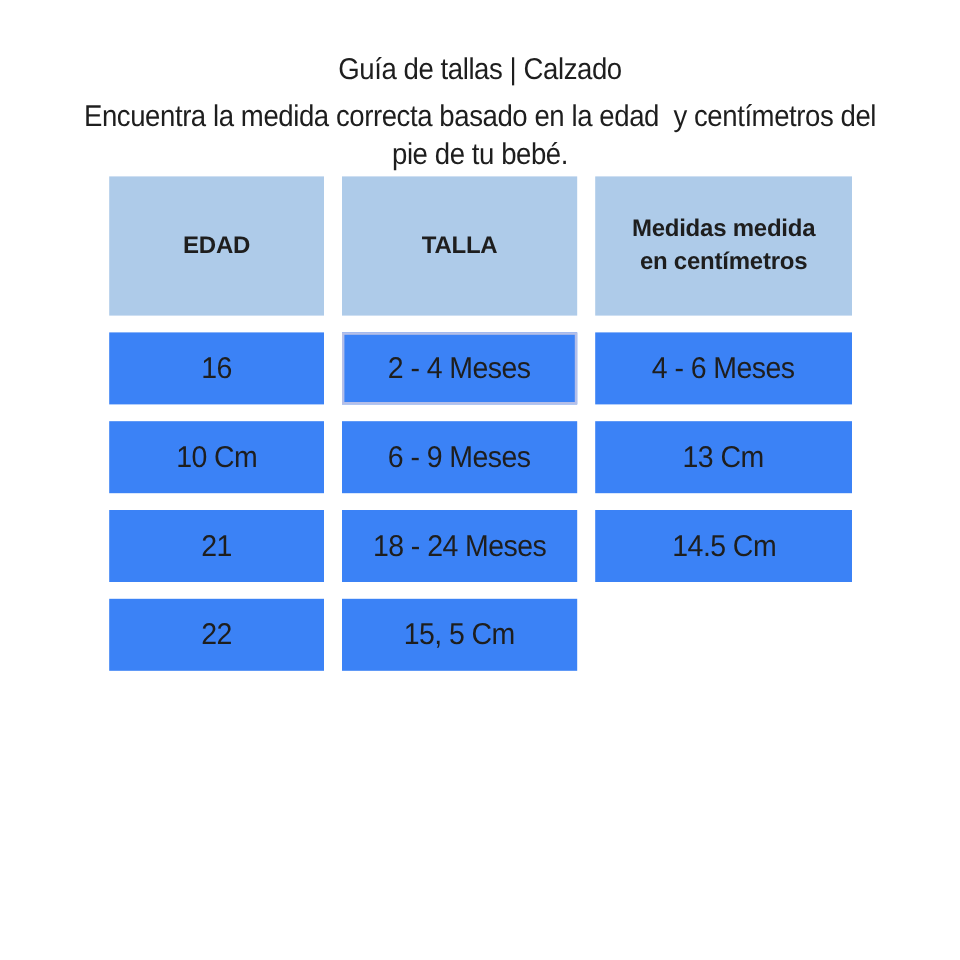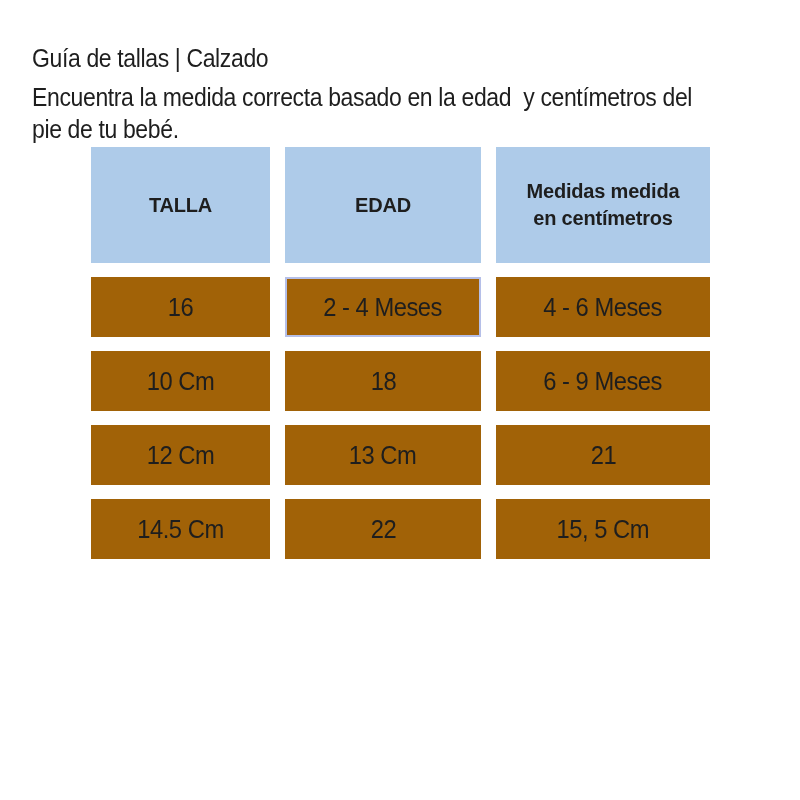--- a/index.html
+++ b/index.html
@@ -7,20 +7,21 @@
     width: 800px; height: 800px;
     background: #ffffff;
     font-family: "Liberation Sans", sans-serif;
     color: #1e1e1e;
     overflow: hidden;
   }
   .title-block {
     position: absolute;
     top: 42px; left: 0;
     width: 800px;
+    text-align: center;
   }
   .title-line {
     font-size: 25px;
     font-weight: 400;
     letter-spacing: -0.4px;
     line-height: 32px;
     white-space: pre;
     transform: scaleX(0.92);
     transform-origin: 50% 50%;
   }
@@ -43,21 +44,21 @@
   }
   .th {
     background: #aecbe9;
     font-weight: 700;
     font-size: 20px;
     line-height: 27px;
     letter-spacing: -0.2px;
   }
   .th .th-label { max-width: 176px; }
   .td {
-    background: #a16207;
+    background: #3b82f6;
     font-size: 25px;
     font-weight: 400;
     letter-spacing: -0.5px;
     white-space: pre;
   }
   .td span { transform: scaleX(0.95); transform-origin: 50% 50%; }
   .highlight {
     border: 2px solid #b5bfe8;
   }
 </style>
@@ -66,41 +67,40 @@
 
 <div class="title-block">
   <div class="title-line main">Guía de tallas | Calzado</div>
   <div class="title-line">Encuentra la medida correcta basado en la edad  y centímetros del</div>
   <div class="title-line">pie de tu bebé.</div>
 </div>
 
 <div class="size-table">
 
   <div class="cell th">
-    <span class="th-label">TALLA</span>
+    <span class="th-label">EDAD</span>
   </div>
   <div class="cell th">
-    <span class="th-label">EDAD</span>
+    <span class="th-label">TALLA</span>
   </div>
   <div class="cell th">
     <span class="th-label">Medidas medida en centímetros</span>
   </div>
 
   <div class="cell td"><span>16</span></div>
   <div class="cell td highlight"><span>2 - 4 Meses</span></div>
 
   <div class="cell td"><span>4 - 6 Meses</span></div>
   <div class="cell td"><span>10 Cm</span></div>
 
-  <div class="cell td"><span>18</span></div>
   <div class="cell td"><span>6 - 9 Meses</span></div>
 
-  <div class="cell td"><span>12 Cm</span></div>
 
   <div class="cell td"><span>13 Cm</span></div>
 
   <div class="cell td"><span>21</span></div>
+  <div class="cell td"><span>18 - 24 Meses</span></div>
   <div class="cell td"><span>14.5 Cm</span></div>
 
   <div class="cell td"><span>22</span></div>
   <div class="cell td"><span>15, 5 Cm</span></div>
 
 </div>
 
 </body></html>

